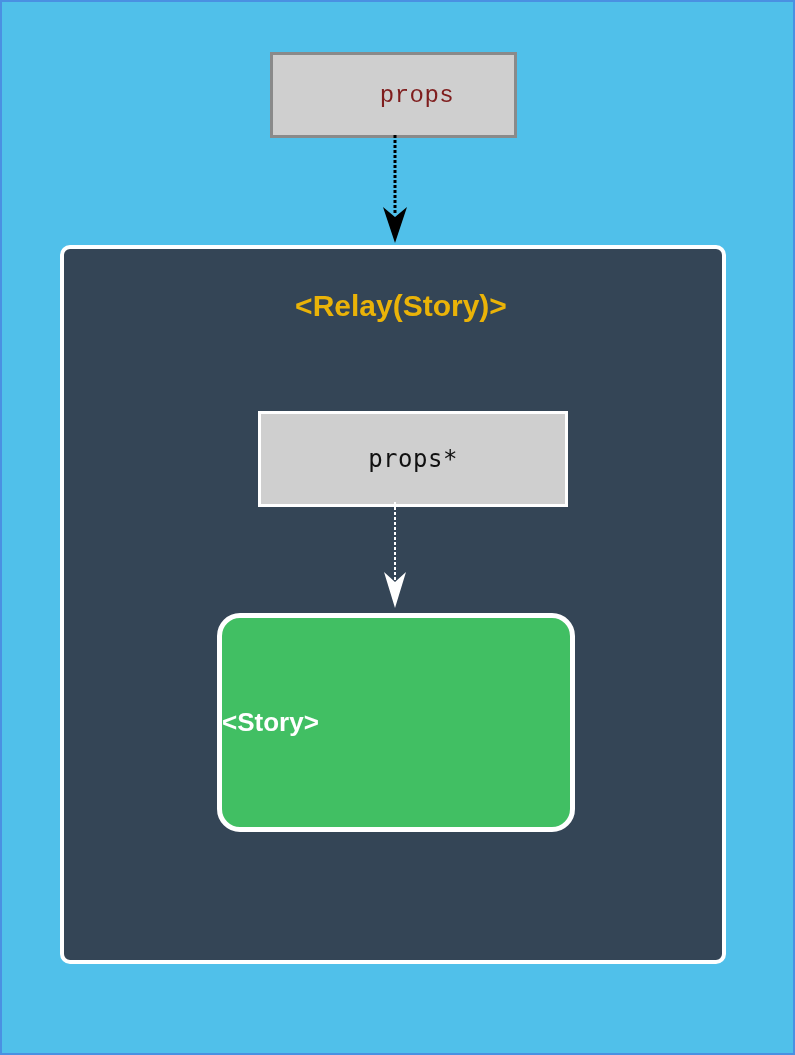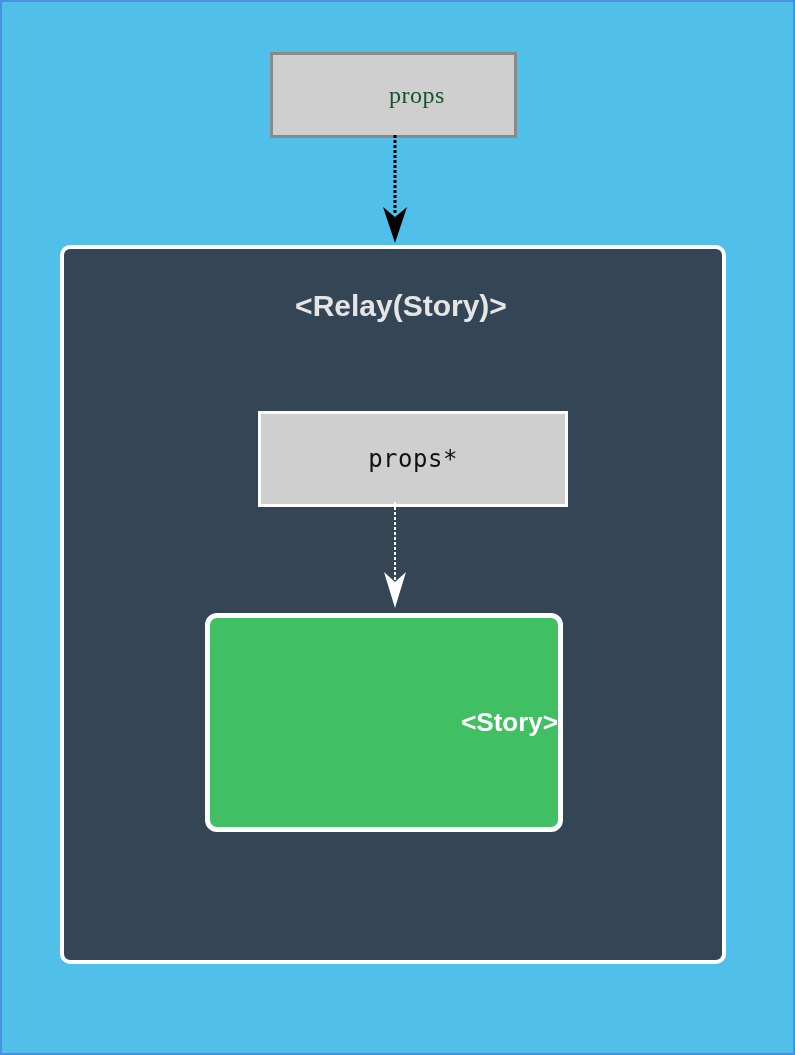--- a/index.html
+++ b/index.html
@@ -32,23 +32,23 @@
     width: 247px;
     height: 86px;
     box-sizing: border-box;
     background: #cfcfcf;
     border: 3px solid #8a8a8a;
     display: flex;
     align-items: center;
     justify-content: center;
   }
   #outer-props-node .node-label {
-    font-family: Liberation Serif, serif;
+    font-family: Liberation Mono, monospace;
     font-size: 24px;
-    color: #14532d;
+    color: #7f1d1d;
     letter-spacing: 0.5px;
     margin-left: 47px;
   }
 
   
   .arrow-svg {
     position: absolute;
     overflow: visible;
   }
   #outer-arrow {
@@ -77,21 +77,21 @@
     border-radius: 10px;
   }
   #relay-panel-title {
     position: absolute;
     left: 16px;
     right: 0;
     top: 40px;
     text-align: center;
     font-size: 30px;
     font-weight: bold;
-    color: #e5e5e5;
+    color: #eab308;
     font-family: "Liberation Sans", sans-serif;
   }
 
   
   #inner-props-node {
     position: absolute;
     left: 194px;
     top: 162px;
     width: 310px;
     height: 96px;
@@ -105,31 +105,31 @@
   #inner-props-node .node-label {
     font-family: "DejaVu Sans Mono", "Liberation Mono", monospace;
     font-size: 24px;
     color: #111111;
     letter-spacing: 0.5px;
   }
 
   
   #story-node {
     position: absolute;
-    left: 141px;
+    left: 153px;
     top: 364px;
     width: 358px;
     height: 219px;
     box-sizing: border-box;
     background: #41bf63;
     border: 5px solid #ffffff;
-    border-radius: 12px;
+    border-radius: 23px;
     display: flex;
     align-items: center;
-    justify-content: flex-end;
+    justify-content: flex-start;
   }
   #story-node .node-label {
     font-size: 26px;
     font-weight: bold;
     color: #ffffff;
     font-family: "Liberation Sans", sans-serif;
   }
 </style>
 </head>
 <body>

